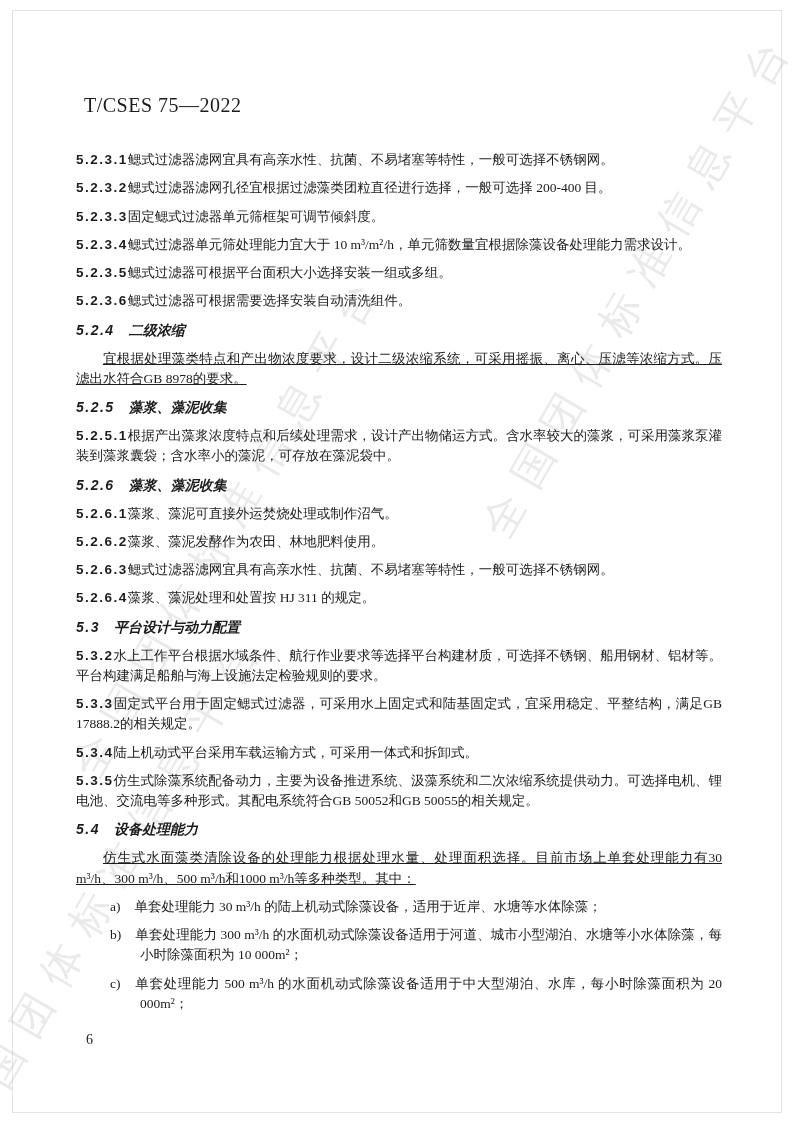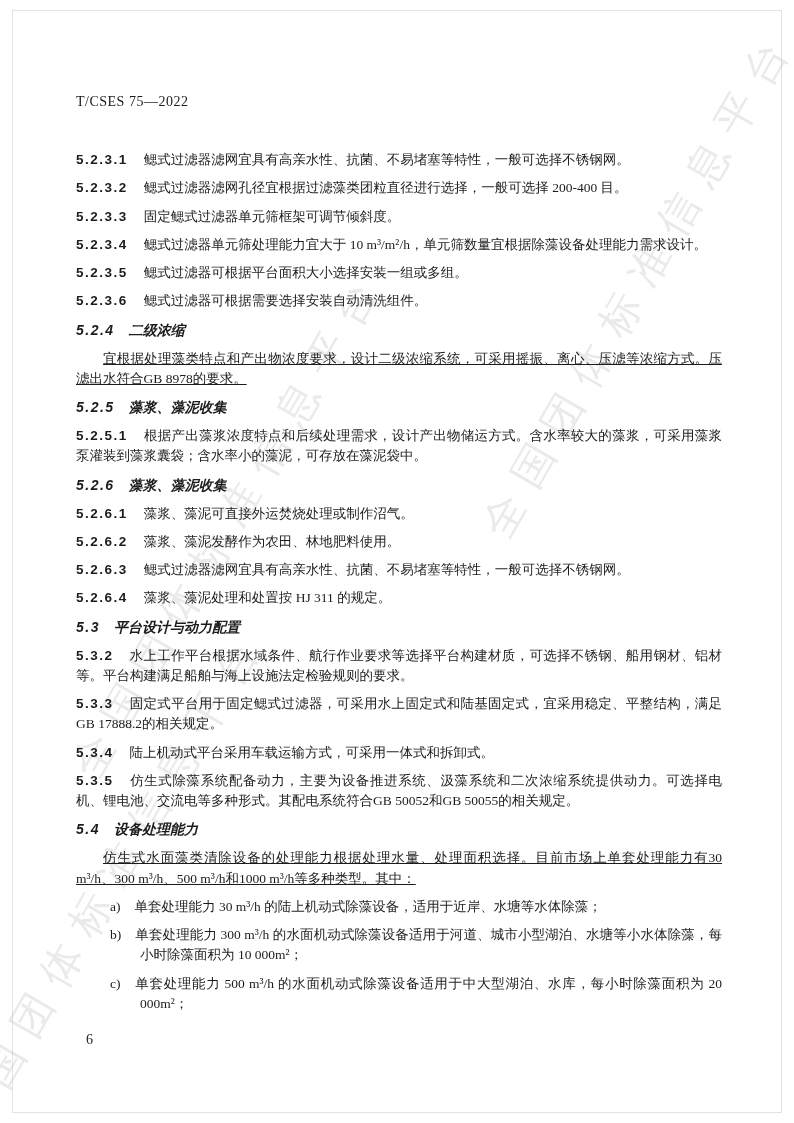--- a/index.html
+++ b/index.html
@@ -10,35 +10,35 @@
     color:#1c1c1c;
     position:relative;
     overflow:hidden;
   }
   .page-frame {
     position:absolute; left:12px; top:10px; right:12px; bottom:10px;
     border:1px solid #e3e3e3;
     pointer-events:none;
   }
   .header {
-    position:absolute; left:76px; top:94px;
-    font-size:14px; letter-spacing:0.5px;
+    position:absolute; left:84px; top:94px;
+    font-size:20px; letter-spacing:0.5px;
     z-index:2;
   }
   .doc-body {
     position:absolute; left:76px; top:150px; width:646px;
     font-size:13.5px; line-height:1.5;
     z-index:2;
   }
   .doc-body p { margin-bottom:8px; text-align:justify; }
   .num {
     font-family:"Liberation Sans","DejaVu Sans",sans-serif;
     font-weight:bold;
     letter-spacing:1.5px;
-    margin-right:16px;
+    margin-right:0;
     white-space:nowrap;
   }
   .heading {
     font-family:"Liberation Sans","DejaVu Sans",sans-serif;
     font-weight:bold;
     font-size:14px;
     margin-top:3px;
     font-style:italic;
   }
   .heading .num { margin-right:14px; }

